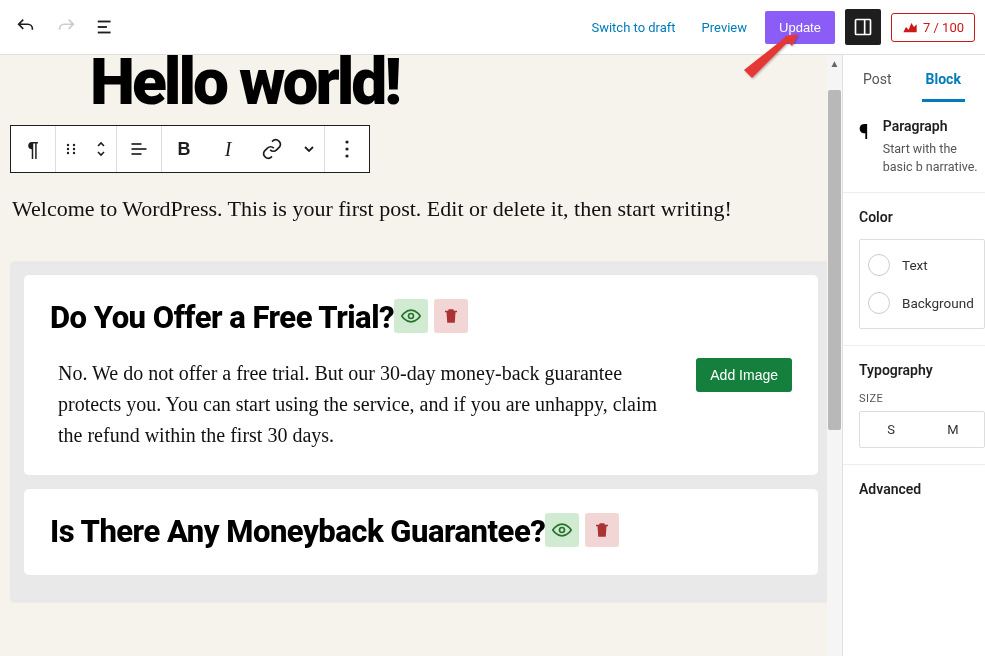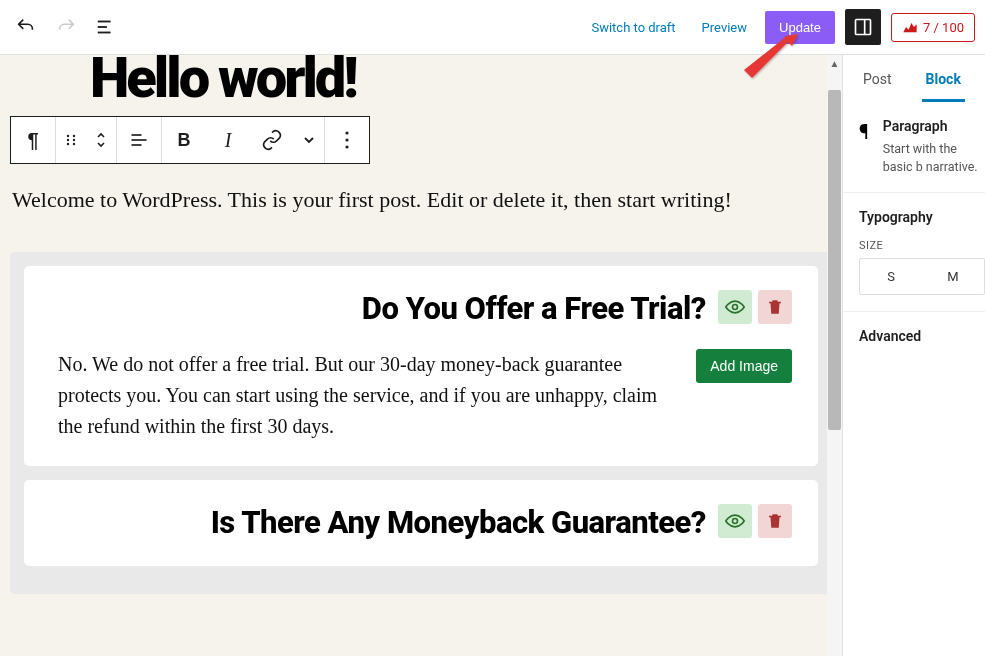--- a/index.html
+++ b/index.html
@@ -7,30 +7,30 @@
 .topbar { height: 55px; border-bottom: 1px solid #e0e0e0; display: flex; align-items: center; padding: 0 10px; justify-content: space-between; }
 .topbar-left { display: flex; gap: 8px; align-items: center; }
 .topbar-right { display: flex; gap: 10px; align-items: center; }
 .icon-btn { width: 32px; height: 32px; display: flex; align-items: center; justify-content: center; background: none; border: none; cursor: pointer; color: #1e1e1e; }
 .link-btn { color: #007cba; font-size: 13px; cursor: pointer; padding: 6px 8px; }
 .update-btn { background: #8b5cf6; color: #fff; border: none; padding: 9px 14px; font-size: 13px; cursor: pointer; border-radius: 2px; }
 .settings-btn { background: #1e1e1e; color: #fff; width: 36px; height: 36px; display: flex; align-items: center; justify-content: center; cursor: pointer; border-radius: 2px; }
 .score-btn { border: 1px solid #cc1818; color: #cc1818; background: #fff; padding: 6px 10px; font-size: 13px; display: flex; align-items: center; gap: 5px; border-radius: 3px; cursor: pointer; }
 .main-area { display: flex; height: 601px; }
 .editor { flex: 1; background: #f6f2ec; overflow-y: auto; padding: 0 10px 40px 10px; position: relative; }
-.title { font-size: 56px; font-weight: 900; letter-spacing: -3px; color: #000; margin-top: -10px; padding-left: 80px; }
+.title { font-size: 64px; font-weight: 900; letter-spacing: -3px; color: #000; margin-top: -10px; padding-left: 80px; }
 .block-toolbar { display: flex; background: #fff; border: 1px solid #1e1e1e; margin: 5px 0 18px 0; width: fit-content; }
 .tb-group { display: flex; border-right: 1px solid #ddd; }
 .tb-group:last-child { border-right: none; }
 .tb-btn { width: 44px; height: 46px; display: flex; align-items: center; justify-content: center; background: #fff; border: none; cursor: pointer; color: #1e1e1e; }
 .tb-btn.narrow { width: 30px; }
 .paragraph-text { font-family: Georgia, serif; font-size: 22px; line-height: 1.6; color: #111; padding: 0 2px; }
 .faq-wrapper { background: #e9e9e9; border-radius: 5px; padding: 14px; margin-top: 35px; }
 .faq-card { background: #fff; border-radius: 5px; padding: 24px 26px; margin-bottom: 14px; }
-.faq-head { display: flex; justify-content: flex-end; align-items: flex-start; gap: 12px; }
+.faq-head { display: flex; justify-content: flex-start; align-items: flex-start; gap: 0; }
 .faq-question { font-size: 31px; font-weight: 800; color: #000; line-height: 1.2; letter-spacing: -0.5px; }
 .faq-actions { display: flex; gap: 6px; }
 .faq-icon-btn { width: 34px; height: 34px; display: flex; align-items: center; justify-content: center; border-radius: 3px; cursor: pointer; font-size: 18px; }
 .eye-btn { background: #d1ebd2; color: #28732b; }
 .trash-btn { background: #f2d6d6; color: #a33; }
 .faq-body { display: flex; gap: 18px; margin-top: 22px; align-items: flex-start; }
 .faq-answer { font-family: Georgia, serif; font-size: 20px; line-height: 1.55; color: #111; flex: 1; margin-left: 8px; }
 .add-img-btn { background: #15803d; color: #fff; border: none; padding: 9px 14px; font-size: 14px; border-radius: 3px; cursor: pointer; white-space: nowrap; }
 .editor-scrollbar { position: absolute; right: 0; top: 0; width: 15px; height: 100%; background: #f5f5f5; }
 .editor-scroll-thumb { background: #b8b8b8; width: 13px; margin: 1px; height: 340px; border-radius: 2px; margin-top: 18px; }
@@ -219,20 +219,33 @@
     <div class="side-section">
       <div class="para-head">
         <span class="para-icon">¶</span>
         <div>
           <div class="para-title">Paragraph</div>
           <div class="para-desc">Start with the basic b narrative.</div>
         </div>
       </div>
     </div>
     <div class="side-section">
+      <div class="section-title">Color</div>
+      <div class="color-box">
+        <div class="color-row">
+          <div class="color-swatch"></div>
+          <span>Text</span>
+        </div>
+        <div class="color-row">
+          <div class="color-swatch"></div>
+          <span>Background</span>
+        </div>
+      </div>
+    </div>
+    <div class="side-section">
       <div class="section-title">Typography</div>
       <div class="size-label">SIZE</div>
       <div class="size-row">
         <div class="size-btn">S</div>
         <div class="size-btn">M</div>
       </div>
     </div>
     <div class="side-section" style="border-bottom:none">
       <div class="section-title" style="margin-bottom:6px">Advanced</div>
     </div>

